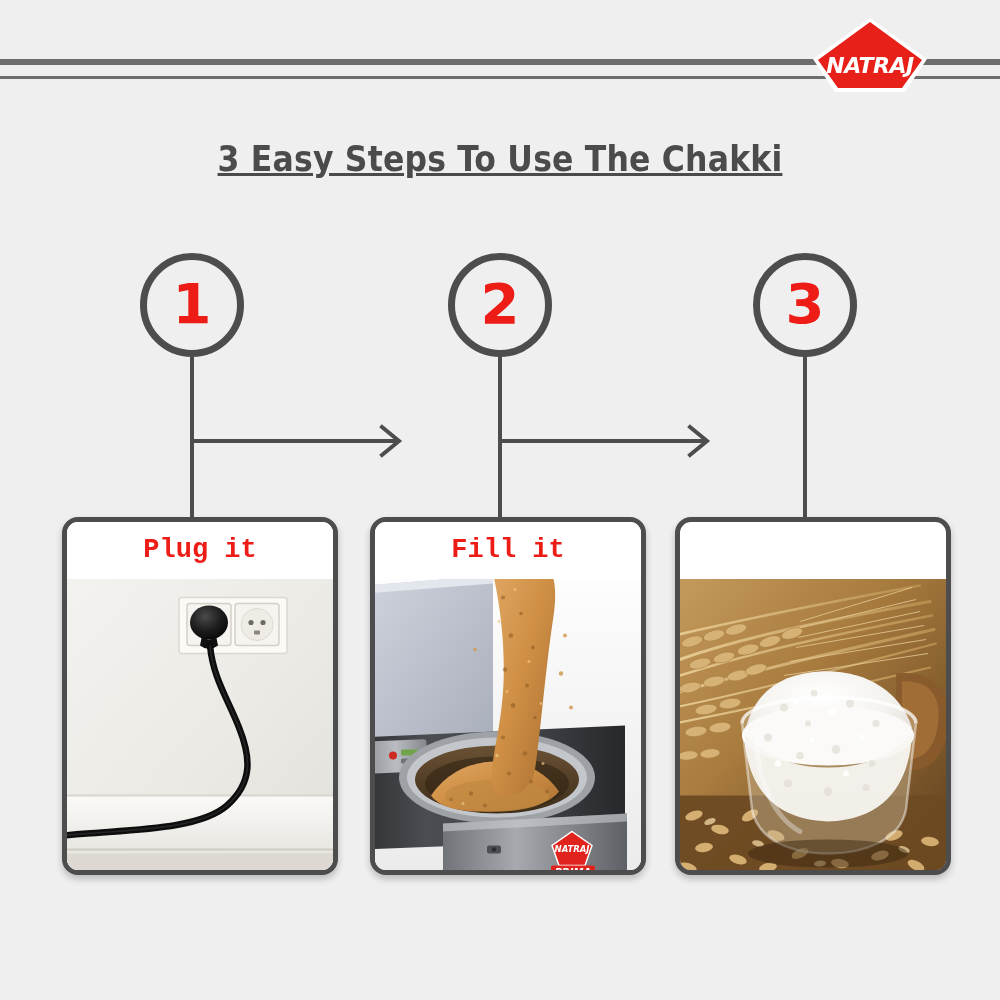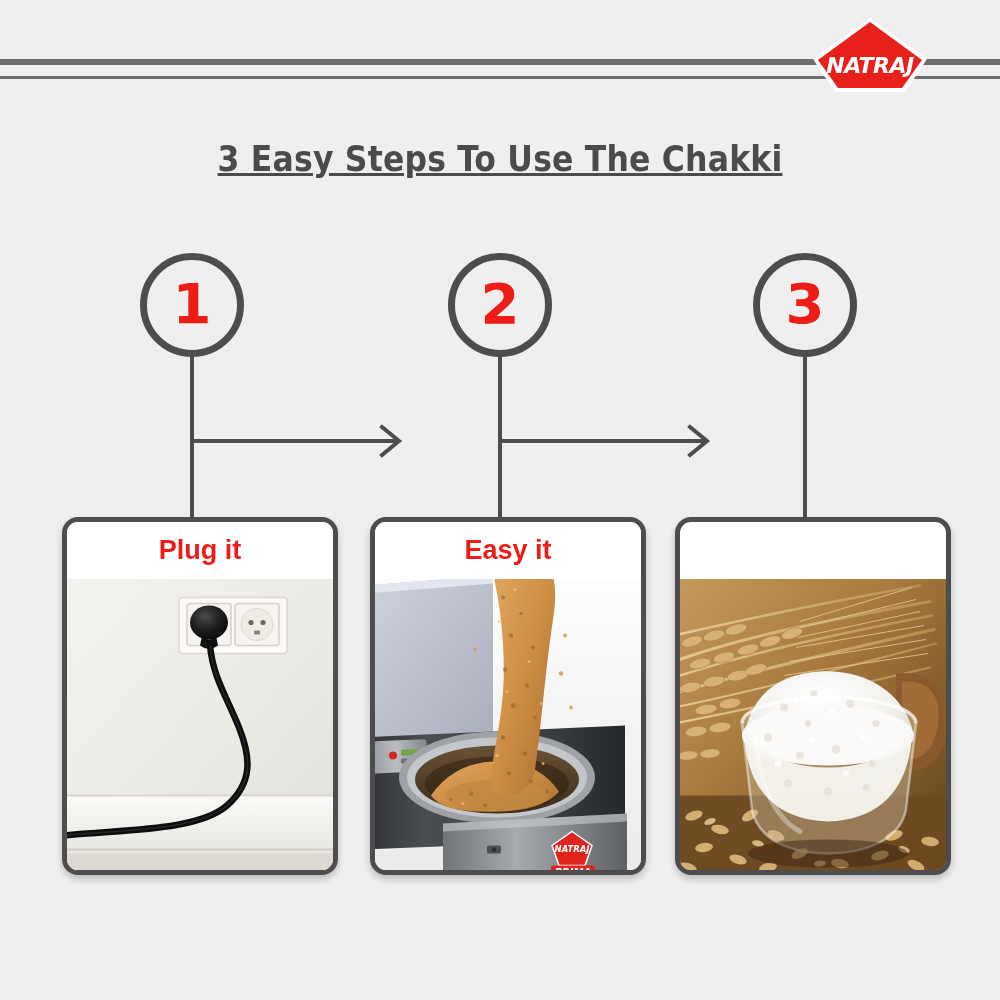--- a/index.html
+++ b/index.html
@@ -133,21 +133,21 @@
     overflow: hidden;
     box-shadow: 0 4px 7px rgba(0,0,0,0.22);
   }
   .card-label {
     height: 57px;
     line-height: 57px;
     text-align: center;
     font-size: 27px;
     font-weight: bold;
     color: #ed1c16;
-    font-family: Liberation Sans, sans-serif;
+    font-family: Liberation Mono, monospace;
     background: #ffffff;
     position: relative;
     z-index: 2;
   }
   .card-photo {
     position: absolute;
     left: 0;
     top: 57px;
     right: 0;
     bottom: 0;
@@ -246,21 +246,21 @@
     <div class="connector-vertical"></div>
 
     <div class="connector-arrow">
       <svg viewBox="0 0 225 34" xmlns="http://www.w3.org/2000/svg">
         <line x1="0" y1="17" x2="205" y2="17" stroke="#4d4d4d" stroke-width="4"></line>
         <polyline points="190,3 207,17 190,31" fill="none" stroke="#4d4d4d" stroke-width="4" stroke-linecap="square" stroke-linejoin="miter"></polyline>
       </svg>
     </div>
 
     <div class="card">
-      <div class="card-label">Easy it</div>
+      <div class="card-label">Fill it</div>
       <div class="card-photo">
         <svg viewBox="0 0 266 294" preserveAspectRatio="xMidYMid slice" xmlns="http://www.w3.org/2000/svg">
           <defs>
             <linearGradient id="bg2" x1="0" y1="0" x2="0" y2="1">
               <stop offset="0%" stop-color="#fdfdfd"></stop>
               <stop offset="100%" stop-color="#ebebeb"></stop>
             </linearGradient>
             <linearGradient id="lidgrad" x1="0" y1="0" x2="1" y2="1">
               <stop offset="0%" stop-color="#cfd3dd"></stop>
               <stop offset="100%" stop-color="#a9aebb"></stop>

